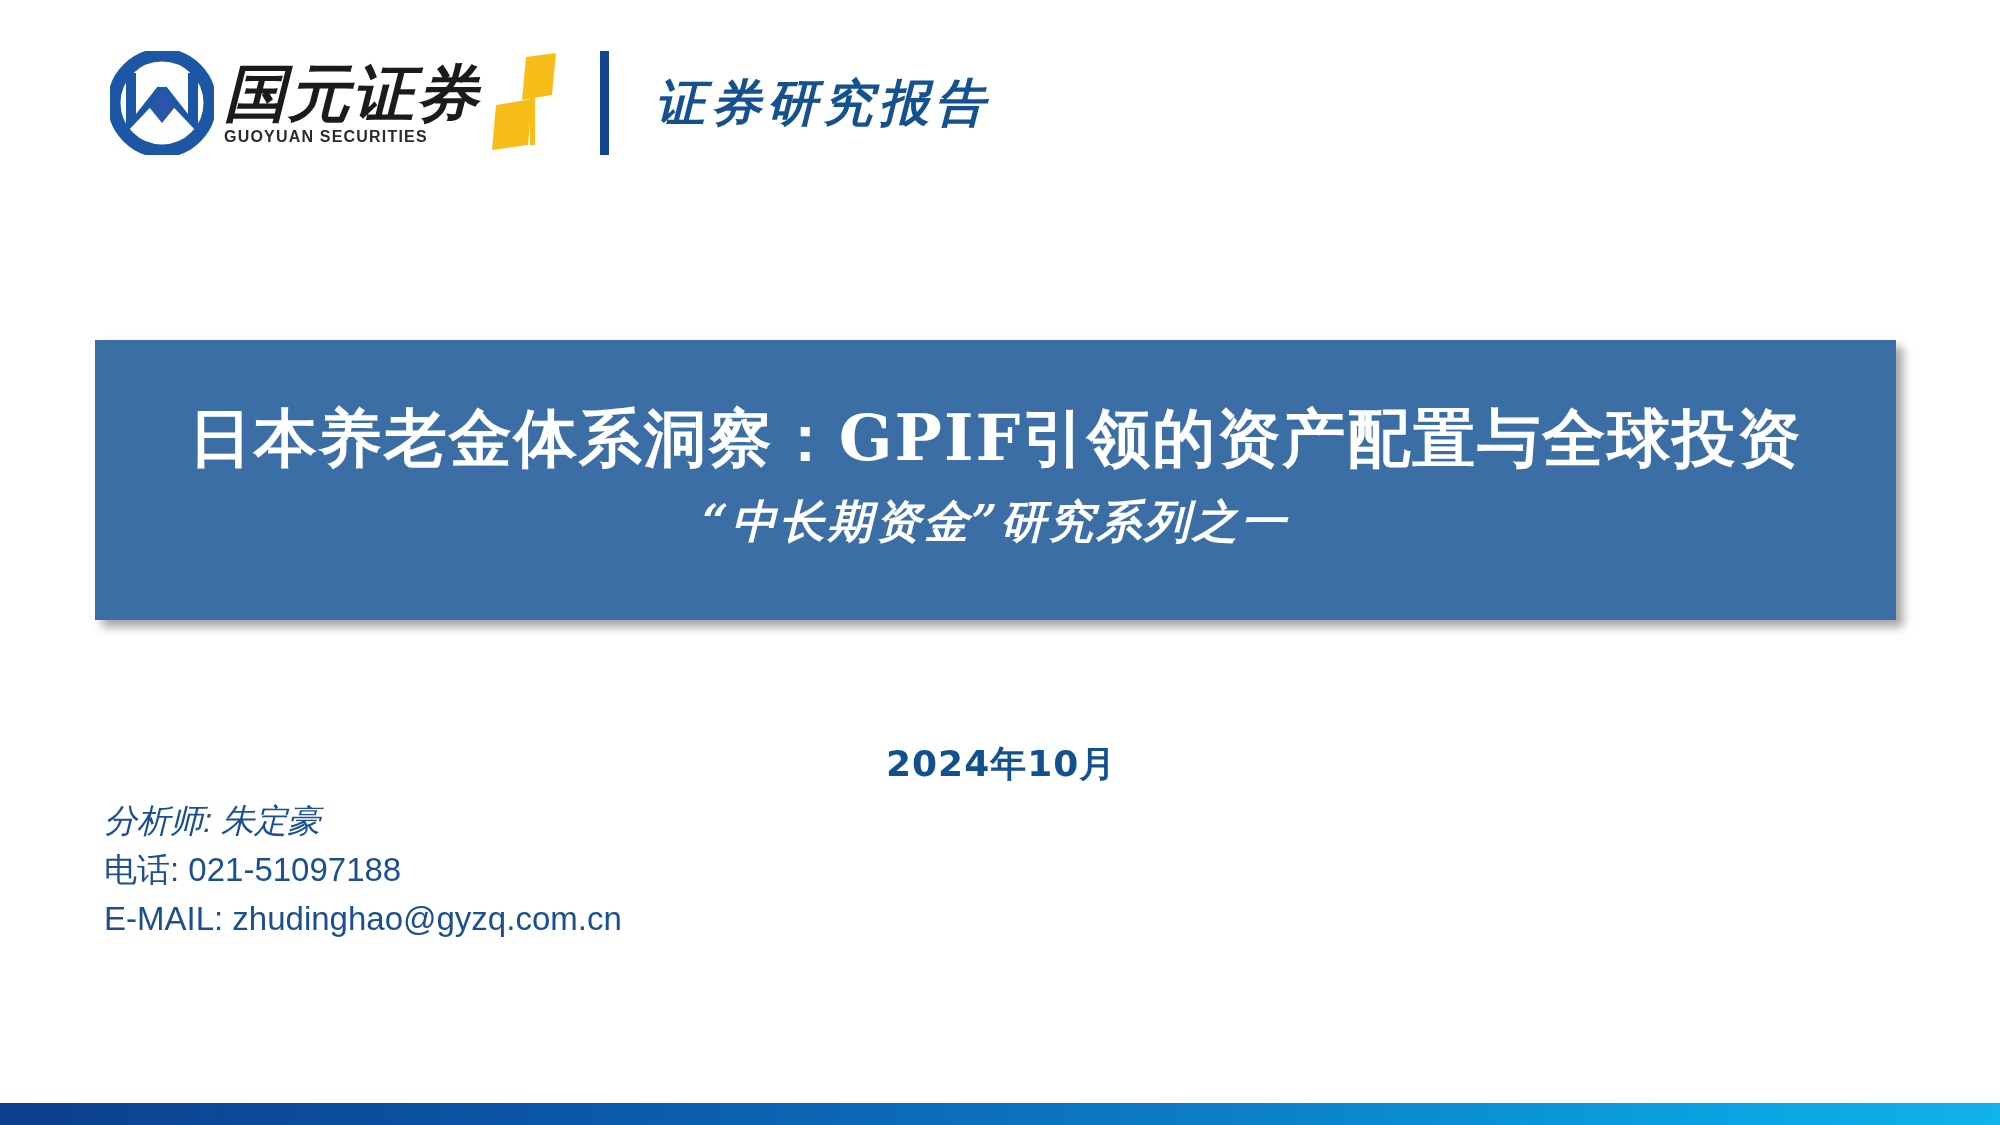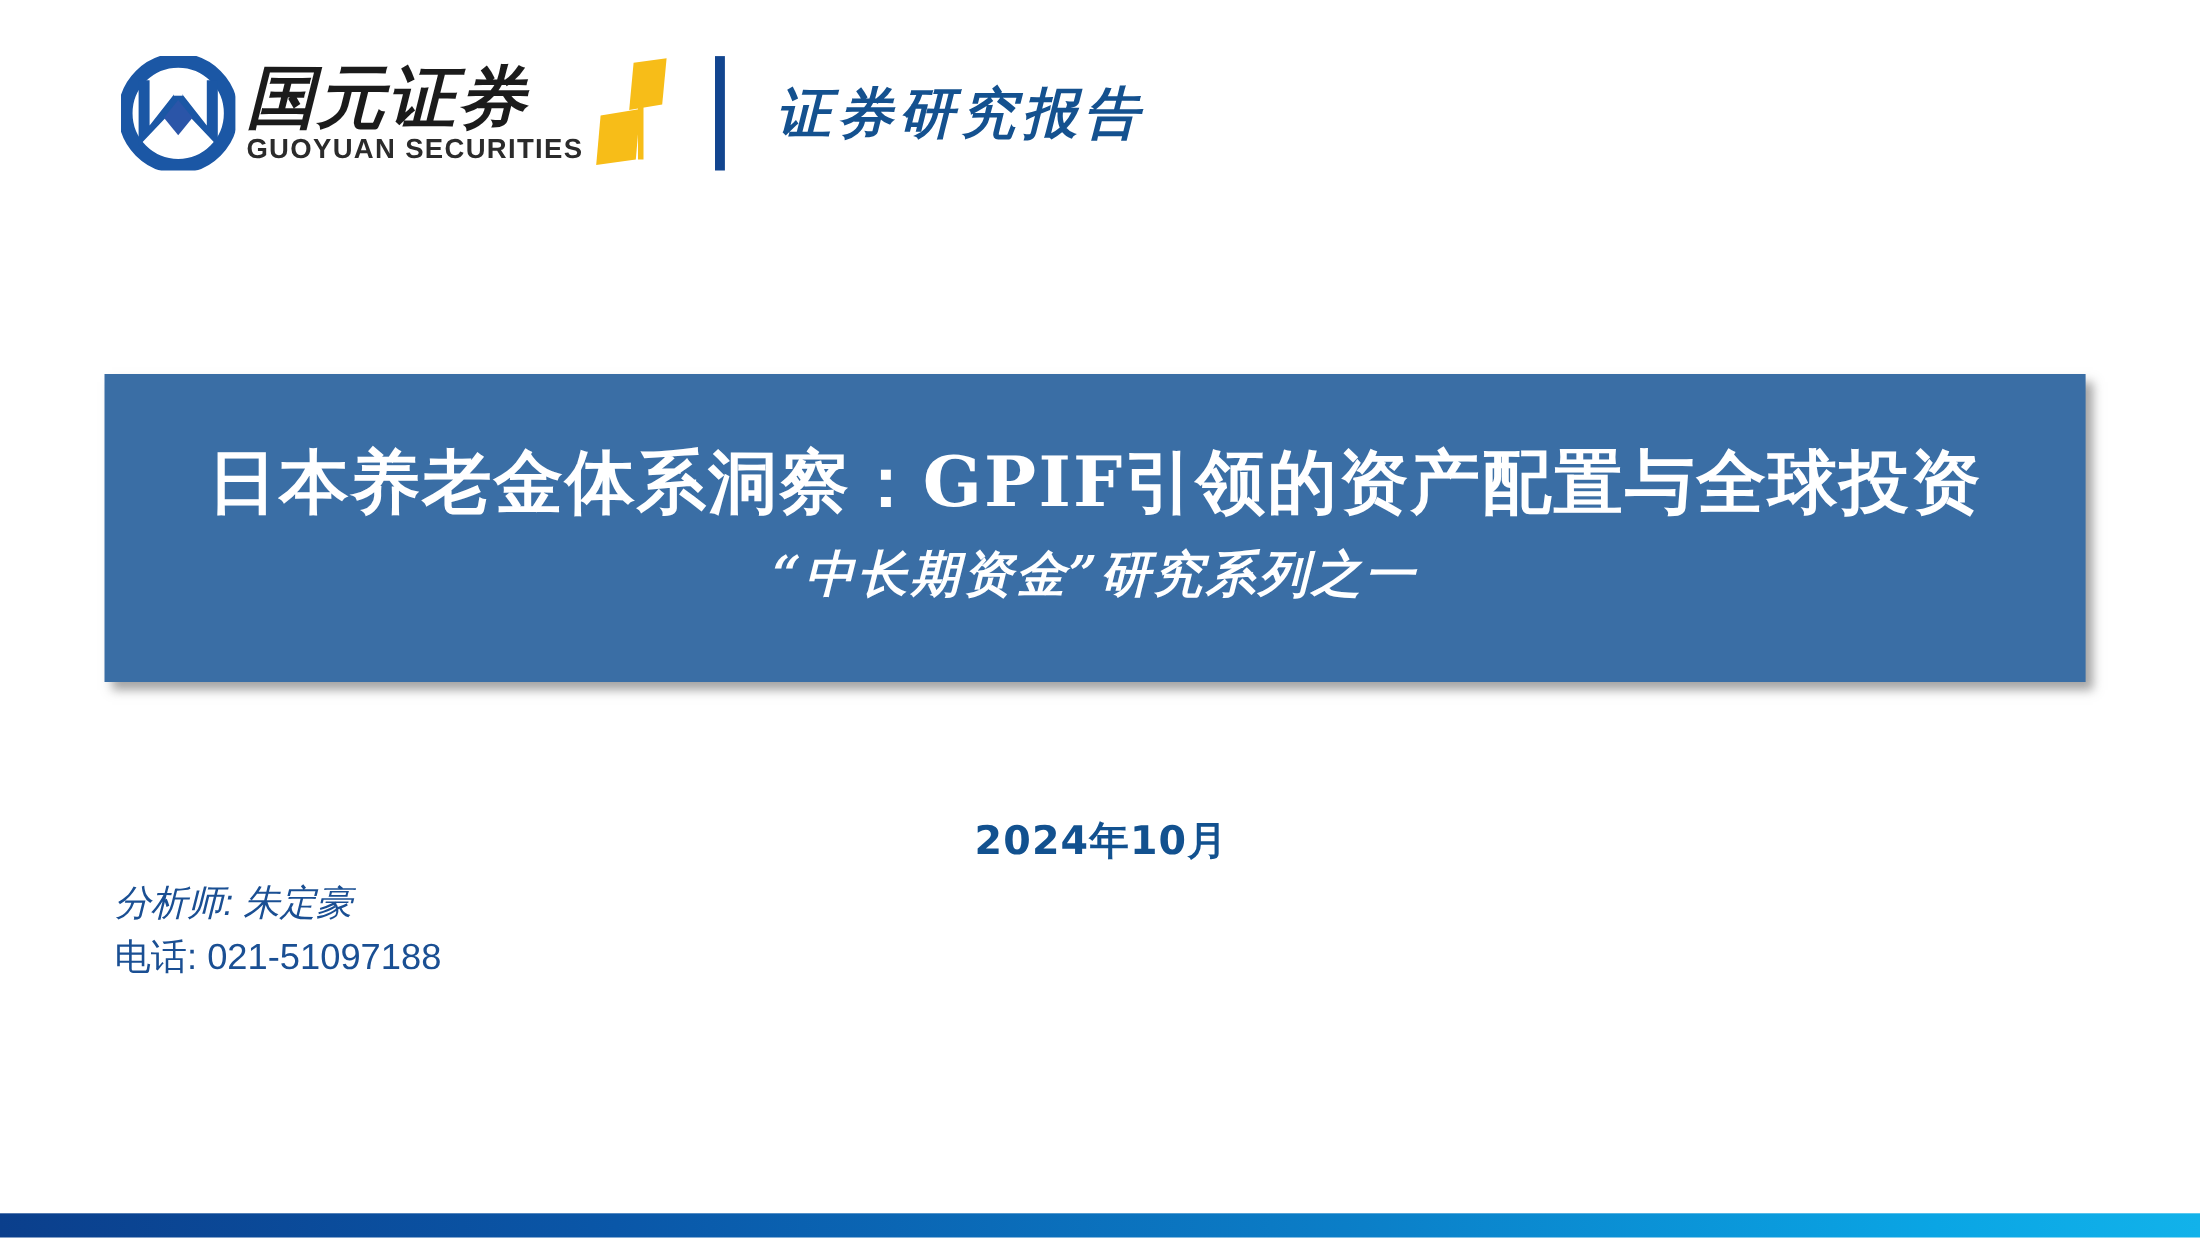--- a/index.html
+++ b/index.html
@@ -42,21 +42,21 @@
     font-size: 62px;
     font-weight: 700;
     color: #1b1b1b;
     letter-spacing: 2px;
     line-height: 1.05;
     white-space: nowrap;
     font-style: italic;
   }
   .wordmark-en {
     font-family: "Liberation Sans", sans-serif;
-    font-size: 25px;
+    font-size: 16px;
     font-weight: 700;
     color: #2b2b2b;
     letter-spacing: 1.2px;
     line-height: 1.1;
     margin-top: 2px;
     white-space: nowrap;
   }
   .flags {
     position: relative;
     width: 78px;
@@ -205,15 +205,16 @@
 <div class="title-banner">
   <div class="banner-title">日本养老金体系洞察：GPIF引领的资产配置与全球投资</div>
   <div class="banner-subtitle">“中长期资金”研究系列之一</div>
 </div>
 
 <div class="report-date">2024年10月</div>
 
 <div class="contact-block">
   <div class="contact-line serifish">分析师: 朱定豪</div>
   <div class="contact-line">电话: 021-51097188</div>
+  <div class="contact-line">E-MAIL: zhudinghao@gyzq.com.cn</div>
 </div>
 
 <div class="bottom-bar"></div>
 
 </body></html>

